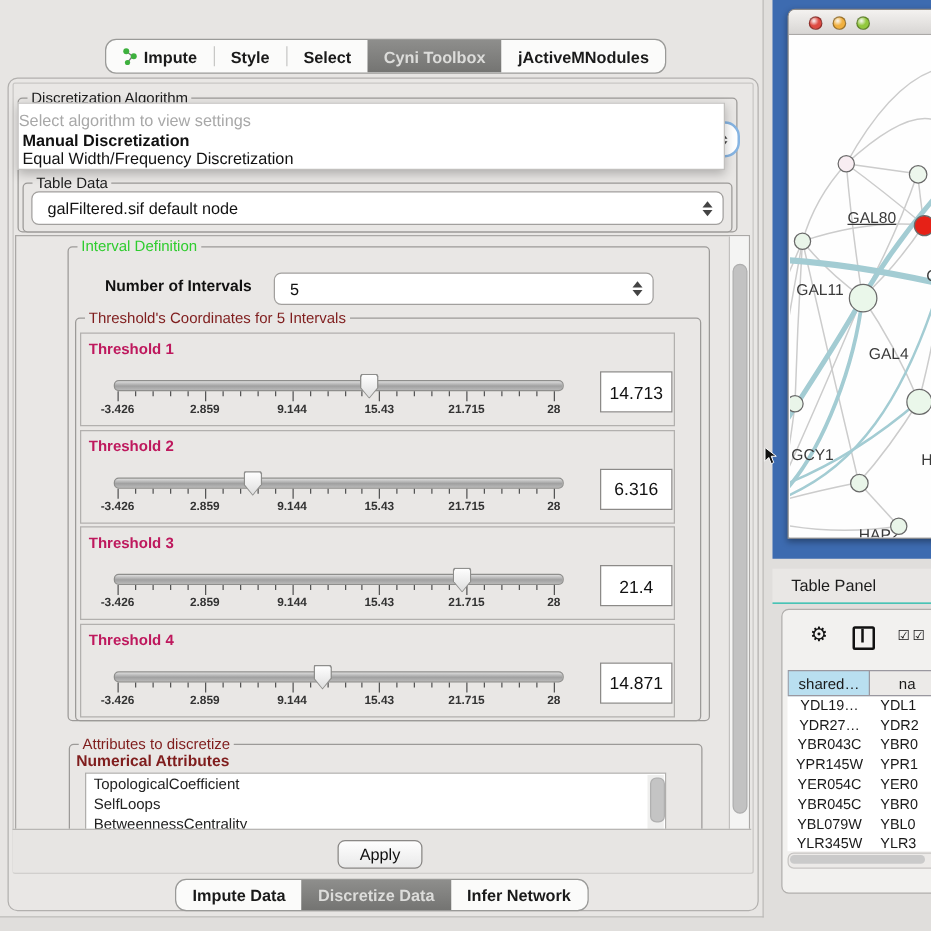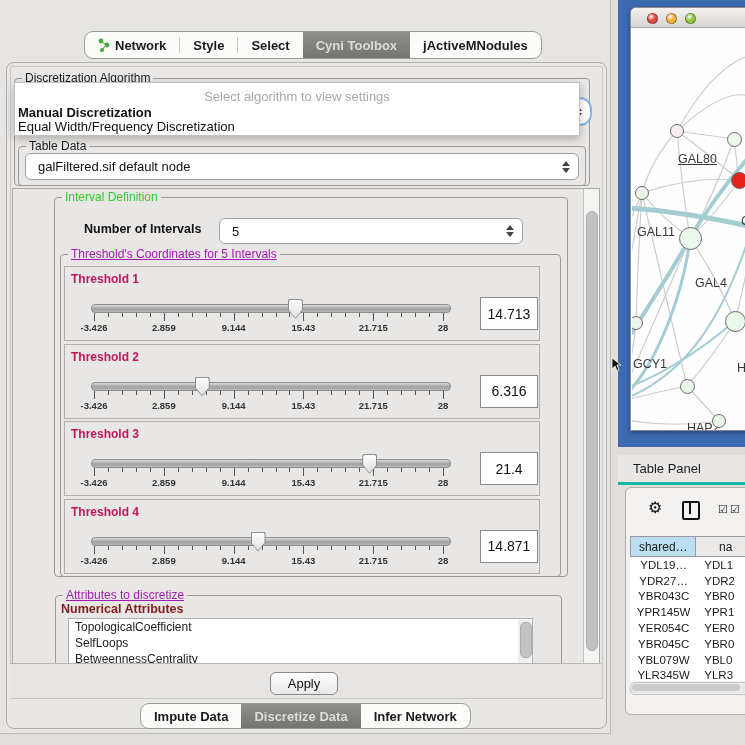--- a/index.html
+++ b/index.html
@@ -24,37 +24,37 @@
   .tab-sep{width:1px;height:16px;background:#c8c8c6;}
   
   #outer-panel{left:6px;top:62px;width:599px;height:665px;background:#e9e7e5;
                border:1px solid #b2b0ae;border-radius:8px;}
   #inner-panel{left:10px;top:66px;width:591px;height:631px;background:#e9e7e5;
                border:1px solid #c9c7c5;border-radius:2px;}
   .group{border:1px solid #9c9a98;border-radius:4px;}
   .group-label{position:absolute;top:-8px;left:7px;background:#e9e7e5;
                padding:0 3px;font-size:12px;color:#1c1c1c;white-space:nowrap;}
   .group-label.green{color:#2ecc2e;}
-  .group-label.blue{color:#a21caf;text-decoration:underline;}
+  .group-label.blue{color:#7f1d1d;}
   
   .combo{background:#fff;border:1px solid #a2a09e;border-radius:6px;
          display:flex;align-items:center;font-size:13px;color:#111;}
   .combo-text{padding-left:12px;flex:1;white-space:nowrap;overflow:hidden;}
   .stepper{width:11px;margin-right:7px;display:flex;flex-direction:column;
            align-items:center;gap:2px;}
   .arr-up{width:0;height:0;border-left:4px solid transparent;
           border-right:4px solid transparent;border-bottom:5px solid #444;}
   .arr-dn{width:0;height:0;border-left:4px solid transparent;
           border-right:4px solid transparent;border-top:5px solid #444;}
   #algo-combo{left:22px;top:97px;width:566px;height:25px;border:2px solid #86b4e2;
               border-radius:12px;}
   
   #algo-popup{left:14px;top:82px;width:564px;height:52px;background:#fff;
               border:1px solid #c2c0be;box-shadow:0 3px 8px rgba(0,0,0,.25);z-index:30;}
-  #algo-placeholder{left:0;top:6px;width:100%;text-align:center;font-size:13px;color:#a8a8a8;}
+  #algo-placeholder{left:0;top:6px;width:100%;text-align:left;font-size:13px;color:#a8a8a8;}
   .popup-item{left:2px;width:560px;font-size:13px;color:#111;padding-left:1px;white-space:nowrap;}
   .popup-item.bold{font-weight:bold;}
   
   #settings-panel{left:12px;top:188px;width:586px;height:475px;background:#e9e7e5;
                   border:1px solid #aaa8a6;}
   #settings-scrollbar{right:0;top:0;width:15px;height:100%;background:#f4f4f3;
                       border-left:1px solid #c2c0be;}
   #settings-thumb{left:2px;top:22px;width:10px;height:438px;background:#c2c2c2;
                   border:1px solid #aeaeae;border-radius:6px;}
   
@@ -96,21 +96,21 @@
               border:1px solid #8e8c8a;border-radius:6px 6px 0 0;
               box-shadow:0 2px 5px rgba(0,0,0,.35);overflow:hidden;}
   #net-titlebar{left:0;top:0;width:100%;height:19px;
                 background:linear-gradient(#f4f2f0,#d8d6d4);border-bottom:1px solid #aaa8a6;}
   .traffic{position:absolute;top:5px;width:9px;height:9px;border-radius:50%;}
   #net-canvas{left:1px;top:20px;width:114px;height:402px;background:#fefefe;overflow:hidden;}
   .node{position:absolute;border-radius:50%;border:1px solid #6a6a6a;box-sizing:border-box;}
   .node-label{position:absolute;font-size:12.5px;color:#3a3a3a;white-space:nowrap;}
   
   #tp-titlebar{left:618px;top:455px;width:127px;height:27px;background:#e9e7e5;
-               border-bottom:3px solid #14b8a6;}
+               border-bottom:1px solid #14b8a6;}
   #tp-title{left:15px;top:6px;font-size:13px;color:#1c1c1c;}
   #tp-panel{left:625px;top:487px;width:130px;height:226px;background:#f2f1ef;
             border:1px solid #b0aeac;border-radius:6px;}
   #tp-toolbar{left:0;top:0;width:100%;height:40px;}
   .gear-icon{left:22px;top:10px;font-size:16px;color:#111;}
   .split-icon{left:56px;top:13px;width:14px;height:15px;border:2px solid #111;
               border-radius:2px;}
   .split-icon::after{content:"";position:absolute;left:5px;top:0;width:2px;height:11px;background:#111;}
   .cb-icon{top:16px;font-size:11px;color:#111;line-height:10px;}
   #tp-table{left:4px;top:48px;width:126px;height:145px;overflow:hidden;background:#fff;}
@@ -136,21 +136,21 @@
 
   <div id="top-tabbar" class="tabbar abs">
       <div class="tab">
         <svg width="12" height="14">
           <line x1="3" y1="3" x2="8" y2="7" stroke="#777" stroke-width="1"></line>
           <line x1="8" y1="7" x2="4" y2="12" stroke="#777" stroke-width="1"></line>
           <circle cx="3" cy="3" r="2.4" fill="#3db03d"></circle>
           <circle cx="9" cy="7" r="2.4" fill="#3db03d"></circle>
           <circle cx="4" cy="12" r="2.1" fill="#3db03d"></circle>
         </svg>
-        <span>Network</span>
+        <span>Impute</span>
       </div>
       <span class="tab-sep"></span>
       <div class="tab">
         <span>Style</span>
       </div>
       <span class="tab-sep"></span>
       <div class="tab">
         <span>Select</span>
       </div>
       <div class="tab selected">
@@ -448,21 +448,21 @@
       <g fill="none" stroke="#a3ccd3">
         <path d="M-5 180 C30 182 70 188 116 198" stroke-width="5"></path>
         <path d="M116 130 C90 160 70 190 58 210 C40 243 15 280 -5 312" stroke-width="4"></path>
         <path d="M58 210 C52 262 28 330 -5 366" stroke-width="3"></path>
         <path d="M103 293 C60 330 20 350 -5 360" stroke-width="2"></path>
         <path d="M116 212 C90 290 55 345 -5 370" stroke-width="2"></path>
       </g>
     </svg>
     <div id="net-nodes">
         <div class="node" style="left: 38px; top: 96px; width: 14px; height: 14px; background: rgb(248, 237, 242);"></div>
-        <div class="node-label" style="left: 46px; top: 124px; text-decoration: underline;">GAL80</div>
+        <div class="node-label" style="left: 46px; top: 139px; text-decoration: underline;">GAL80</div>
         <div class="node" style="left: 94.5px; top: 103.5px; width: 15px; height: 15px; background: rgb(237, 247, 237);"></div>
         <div class="node-label" style="left: 106px; top: 145px;">GA</div>
         <div class="node" style="left: 98.5px; top: 143.5px; width: 17px; height: 17px; background: rgb(230, 33, 23);"></div>
         <div class="node-label" style="left: 109px; top: 186px;">C</div>
         <div class="node" style="left: 3px; top: 158px; width: 14px; height: 14px; background: rgb(233, 245, 233);"></div>
         <div class="node-label" style="left: 5px; top: 197px;">GAL11</div>
         <div class="node" style="left: 46.5px; top: 198.5px; width: 23px; height: 23px; background: rgb(234, 247, 234);"></div>
         <div class="node-label" style="left: 63px; top: 248px;">GAL4</div>
         <div class="node" style="left: -3px; top: 288px; width: 14px; height: 14px; background: rgb(233, 245, 233);"></div>
         <div class="node-label" style="left: 1px; top: 329px;">GCY1</div>

